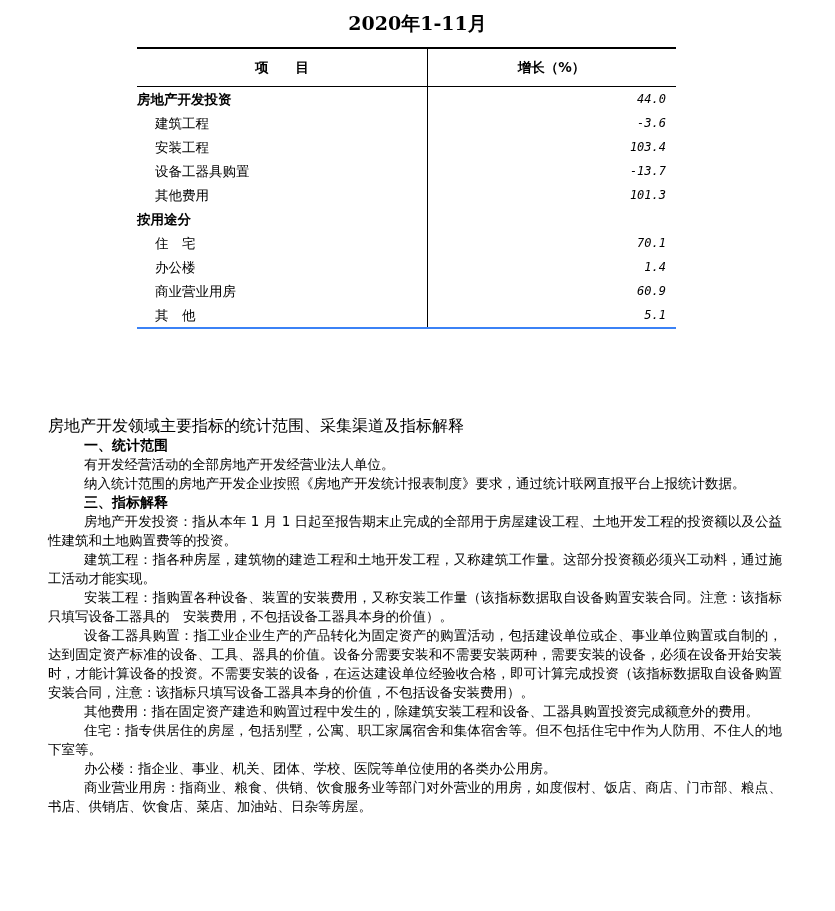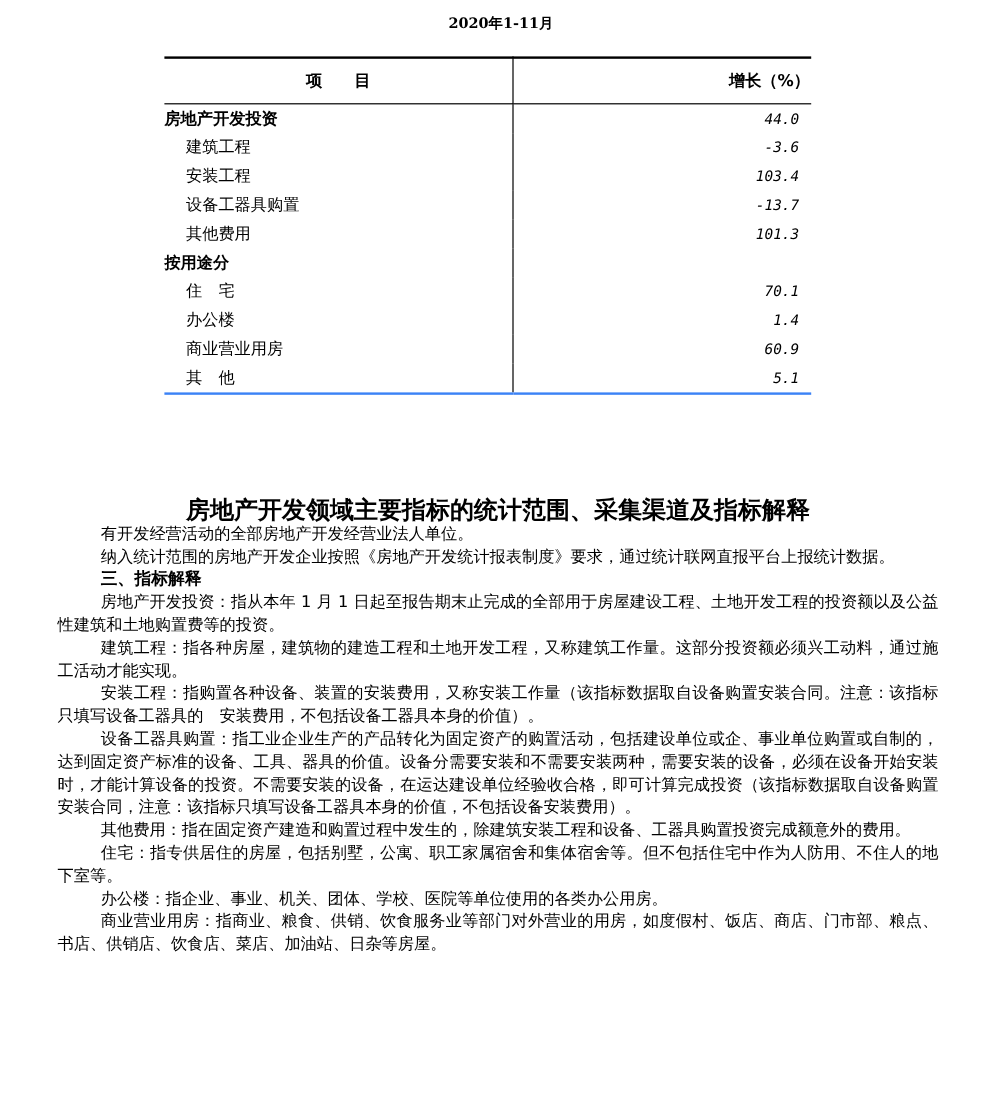--- a/index.html
+++ b/index.html
@@ -1,29 +1,29 @@
 <!DOCTYPE html>
 <html><head>
 <meta charset="utf-8">
 <style>
   html, body { margin: 0; padding: 0; background: #ffffff; }
   body { width: 835px; height: 911px; position: relative; overflow: hidden; color: #000; font-family: "DejaVu Sans", "Liberation Sans", sans-serif; }
-  .title { position: absolute; top: 11px; left: 0; width: 835px; text-align: center; font-size: 12px; font-weight: bold; font-family: "DejaVu Serif", "Liberation Serif", serif; }
+  .title { position: absolute; top: 11px; left: 0; width: 835px; text-align: center; font-size: 19px; font-weight: bold; font-family: "DejaVu Serif", "Liberation Serif", serif; }
   .tbl { position: absolute; left: 137px; top: 47px; width: 539px; border-collapse: collapse; font-size: 13.5px; }
   .tbl th { font-weight: bold; height: 35px; font-size: 13.5px; border-bottom: 1px solid #000; }
   .tbl thead tr { border-top: 2px solid #000; }
   .tbl tbody tr:last-child td { border-bottom: 2px solid #3b82f6; }
   .tbl td { height: 24px; padding: 0; line-height: 24px; }
   .tbl .c1 { width: 272px; border-right: 1px solid #000; margin-left: 44px; }
   .tbl .c2 { text-align: right; padding-right: 10px; font-family: "DejaVu Sans Mono", "Liberation Mono", monospace; font-size: 12px; font-style: italic; }
   .tbl .bold { font-weight: bold; }
   .tbl .sub { padding-left: 18px; }
-  .tbl th.h2 { padding-left: 0; text-align: right; }
+  .tbl th.h2 { padding-left: 0; }
   .doc { position: absolute; left: 48px; top: 416px; width: 734px; font-size: 13.5px; line-height: 19px; }
-  .doc-title { text-align: center; font-weight: bold; font-size: 20px; margin-bottom: 0; height: 20px; }
+  .doc-title { text-align: left; font-weight: normal; font-size: 16px; margin-bottom: 0; height: 20px; }
   .sec { font-weight: bold; padding-left: 36px; font-size: 14px; height: 19px; }
   .p { text-indent: 36px; text-align: justify; margin: 0; }
 </style>
 </head>
 <body>
 
 <div class="title">2020年1-11月</div>
 
 <table class="tbl">
   <thead>
@@ -72,20 +72,21 @@
       <tr>
         <td class="c1 sub">其　他</td>
         <td class="c2">5.1</td>
       </tr>
     </tbody>
 </table>
 
 <div class="doc">
   <div class="doc-title">房地产开发领域主要指标的统计范围、采集渠道及指标解释</div>
   <div id="sections">
+      <div class="sec">一、统计范围</div>
       <p class="p">有开发经营活动的全部房地产开发经营业法人单位。</p>
       <p class="p">纳入统计范围的房地产开发企业按照《房地产开发统计报表制度》要求，通过统计联网直报平台上报统计数据。</p>
       <div class="sec">三、指标解释</div>
       <p class="p">房地产开发投资：指从本年 1 月 1 日起至报告期末止完成的全部用于房屋建设工程、土地开发工程的投资额以及公益性建筑和土地购置费等的投资。</p>
       <p class="p">建筑工程：指各种房屋，建筑物的建造工程和土地开发工程，又称建筑工作量。这部分投资额必须兴工动料，通过施工活动才能实现。</p>
       <p class="p">安装工程：指购置各种设备、装置的安装费用，又称安装工作量（该指标数据取自设备购置安装合同。注意：该指标只填写设备工器具的　安装费用，不包括设备工器具本身的价值）。</p>
       <p class="p">设备工器具购置：指工业企业生产的产品转化为固定资产的购置活动，包括建设单位或企、事业单位购置或自制的，达到固定资产标准的设备、工具、器具的价值。设备分需要安装和不需要安装两种，需要安装的设备，必须在设备开始安装时，才能计算设备的投资。不需要安装的设备，在运达建设单位经验收合格，即可计算完成投资（该指标数据取自设备购置安装合同，注意：该指标只填写设备工器具本身的价值，不包括设备安装费用）。</p>
       <p class="p">其他费用：指在固定资产建造和购置过程中发生的，除建筑安装工程和设备、工器具购置投资完成额意外的费用。</p>
       <p class="p">住宅：指专供居住的房屋，包括别墅，公寓、职工家属宿舍和集体宿舍等。但不包括住宅中作为人防用、不住人的地下室等。</p>
       <p class="p">办公楼：指企业、事业、机关、团体、学校、医院等单位使用的各类办公用房。</p>

